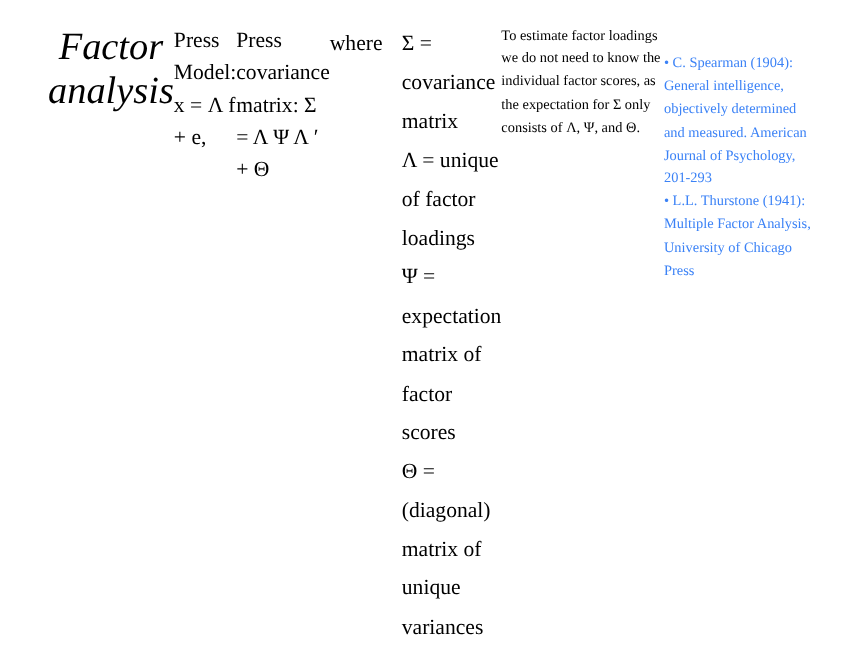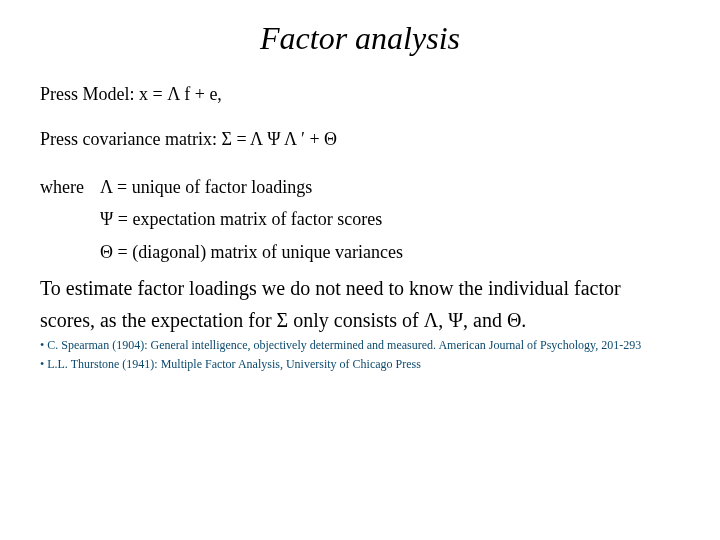--- a/index.html
+++ b/index.html
@@ -15,21 +15,21 @@
       font-family: "Times New Roman", Times, serif;
       color: #000000;
       overflow: hidden;
     }
 
     .page-container {
       width: 720px;
       height: 540px;
       padding: 20px 40px 20px 40px;
       display: flex;
-      flex-direction: column;
+      flex-direction: row;
       gap: 0;
     }
 
     .title {
       font-size: 32px;
       font-weight: normal;
       text-align: center;
       margin-bottom: 24px;
       font-style: italic;
     }
@@ -55,47 +55,49 @@
       min-width: 60px;
       display: inline-block;
     }
 
     .definitions-block .def-lines {
       display: flex;
       flex-direction: column;
     }
 
     .estimate-section {
-      font-size: 20px;
+      font-size: 12px;
       line-height: 1.6;
     }
 
     .references {
       font-size: 12px;
       line-height: 1.6;
-      color: #0c4a6e;
+      color: #3b82f6;
+      margin-top: 23px;
     }
   </style>
 </head>
 <body>
 
 <div class="page-container">
 
   <h1 class="title">Factor analysis</h1>
 
   <div class="section">Press Model: x = Λ f + e,</div>
 
   <div class="section">
     Press covariance matrix: Σ = Λ Ψ Λ ′ + Θ
   </div>
 
   <div class="definitions-block">
     <div class="where-line">
       <span class="where-label">where &nbsp;</span>
       <div class="def-lines">
+        <span>Σ = covariance matrix</span>
         <span>Λ = unique of factor loadings</span>
         <span>Ψ = expectation matrix of factor scores</span>
         <span>Θ = (diagonal) matrix of unique variances</span>
       </div>
     </div>
   </div>
 
   <div class="estimate-section">
     To estimate factor loadings we do not need to know the individual factor scores, as the expectation for Σ only consists of Λ, Ψ, and Θ.
   </div>

